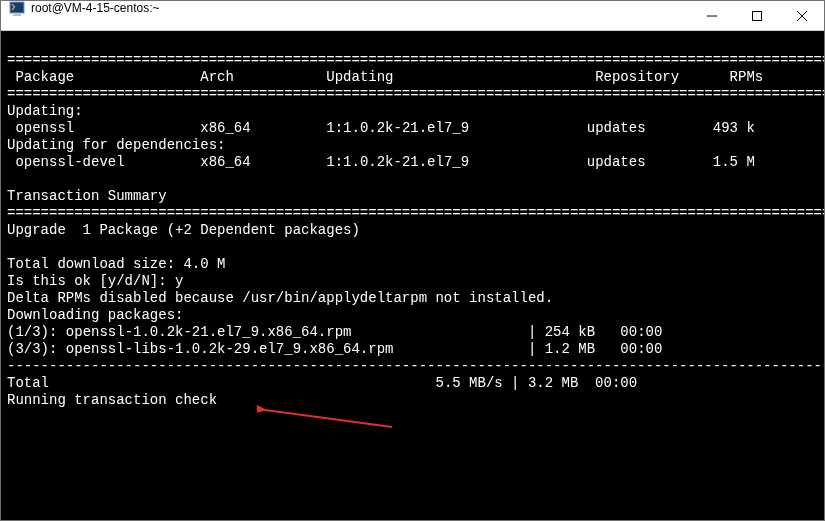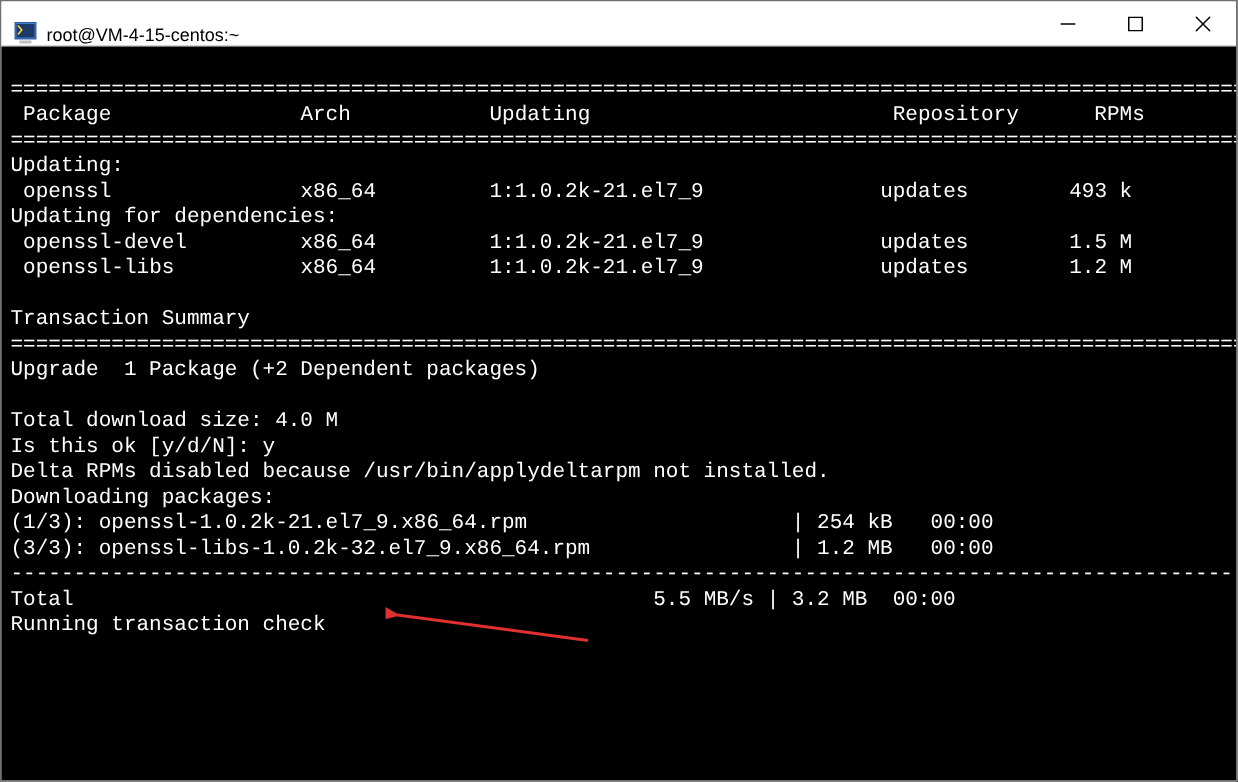--- a/index.html
+++ b/index.html
@@ -14,21 +14,21 @@
     background: #fff;
     border: 1px solid #707070;
     display: flex;
     flex-direction: column;
     position: relative;
   }
   .titlebar {
     height: 30px;
     background: #fff;
     display: flex;
-    align-items: flex-end;
+    align-items: flex-start;
     padding-left: 8px;
     border-bottom: 1px solid #d0d0d0;
   }
   .titlebar-icon {
     width: 16px;
     height: 16px;
     margin-right: 6px;
   }
   .titlebar-title {
     font-family: "Segoe UI", sans-serif;
@@ -108,32 +108,31 @@
 
   <div class="terminal">
 <div class="terminal-line"> </div>
 <div class="terminal-line">========================================================================================================</div>
 <div class="terminal-line"> <span>Package</span>               <span>Arch</span>           <span>Updating</span>                        <span>Repository</span>      <span>RPMs</span></div>
 <div class="terminal-line">========================================================================================================</div>
 <div class="terminal-line">Updating:</div>
 <div class="terminal-line"> <span>openssl</span>               <span>x86_64</span>         <span>1:1.0.2k-21.el7_9</span>              <span>updates</span>        <span>493 k</span></div>
 <div class="terminal-line">Updating for dependencies:</div>
 <div class="terminal-line"> <span>openssl-devel</span>         <span>x86_64</span>         <span>1:1.0.2k-21.el7_9</span>              <span>updates</span>        <span>1.5 M</span></div>
-<div class="terminal-line"> <span>openssl-libs</span>          <span>x86_64</span>         <span>1:1.0.2k-21.el7_9</span>              <span>updates</span>        <span>1.2 M</span></div>
 <div class="terminal-line"> </div>
 <div class="terminal-line">Transaction Summary</div>
 <div class="terminal-line">========================================================================================================</div>
 <div class="terminal-line">Upgrade  1 Package (+2 Dependent packages)</div>
 <div class="terminal-line"> </div>
 <div class="terminal-line">Total download size: 4.0 M</div>
 <div class="terminal-line"><span>Is this ok [y/d/N]: </span><span>y</span></div>
 <div class="terminal-line">Delta RPMs disabled because /usr/bin/applydeltarpm not installed.</div>
 <div class="terminal-line">Downloading packages:</div>
 <div class="terminal-line"><span>(1/3)</span>: <span>openssl-1.0.2k-21.el7_9.x86_64.rpm</span>                     | <span>254 kB</span>   <span>00:00</span></div>
-<div class="terminal-line"><span>(3/3)</span>: <span>openssl-libs-1.0.2k-32.el7_9.x86_64.rpm</span>                | <span>1.2 MB</span>   <span>00:00</span></div>
+<div class="terminal-line"><span>(3/3)</span>: <span>openssl-libs-1.0.2k-29.el7_9.x86_64.rpm</span>                | <span>1.2 MB</span>   <span>00:00</span></div>
 <div class="terminal-line">--------------------------------------------------------------------------------------------------------</div>
 <div class="terminal-line"><span>Total</span>                                              <span>5.5 MB/s | 3.2 MB  00:00</span></div>
 <div class="terminal-line">Running transaction check</div>
 
     <svg class="arrow" width="140" height="30">
       <defs>
         <marker id="ah" markerWidth="10" markerHeight="8" refX="1" refY="4" orient="auto">
           <path d="M10,0 L0,4 L10,8 Z" fill="#e03030"></path>
         </marker>
       </defs>

